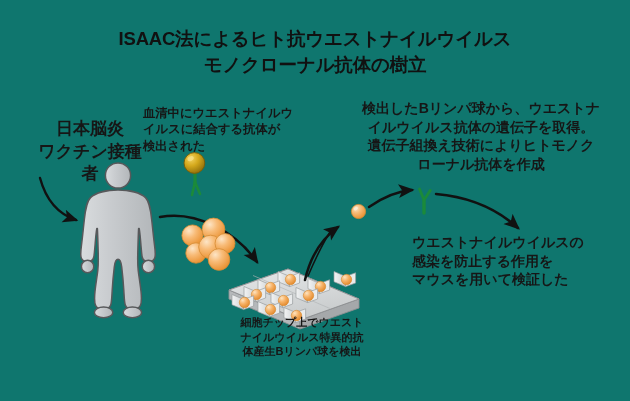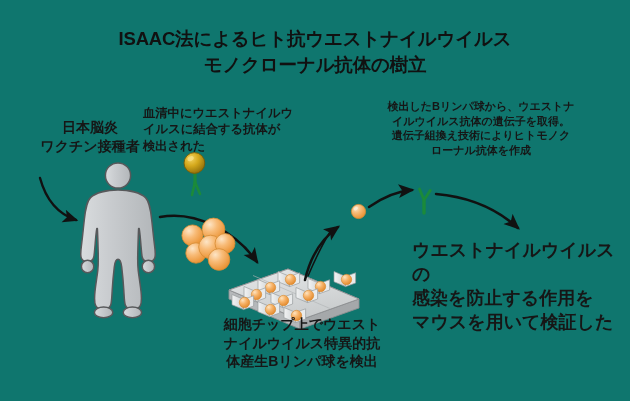--- a/index.html
+++ b/index.html
@@ -21,26 +21,26 @@
     font-weight:bold;
     line-height:1.38;
     letter-spacing:-0.2px;
     color:#111111;
     white-space:pre-line;
   }
 
   
   .cap{position:absolute;font-weight:bold;color:#161616;line-height:1.33;white-space:pre-line;}
 
-  .cap-subject{left:30px;top:118px;width:120px;text-align:center;font-size:14px;}
+  .cap-subject{left:30px;top:118px;width:120px;text-align:center;font-size:17px;}
   .cap-serum{left:143px;top:105px;width:205px;text-align:left;font-size:12.3px;}
-  .cap-gene{left:352px;top:99px;width:258px;text-align:center;font-size:11px;}
+  .cap-gene{left:352px;top:99px;width:258px;text-align:center;font-size:14px;}
   .cap-blymph{left:155px;top:254px;width:92px;text-align:center;font-size:12.3px;}
-  .cap-chip{left:192px;top:315px;width:220px;text-align:center;font-size:14px;}
-  .cap-mouse{left:412px;top:233px;width:215px;text-align:left;font-size:18px;margin-top:6px;}
+  .cap-chip{left:192px;top:315px;width:220px;text-align:center;font-size:11px;}
+  .cap-mouse{left:412px;top:233px;width:215px;text-align:left;font-size:14px;}
 
   
   #art{position:absolute;left:0;top:0;width:630px;height:401px;}
 </style>
 </head>
 <body>
 
 <div id="stage">
 
   <div class="title">ISAAC法によるヒト抗ウエストナイルウイルス

